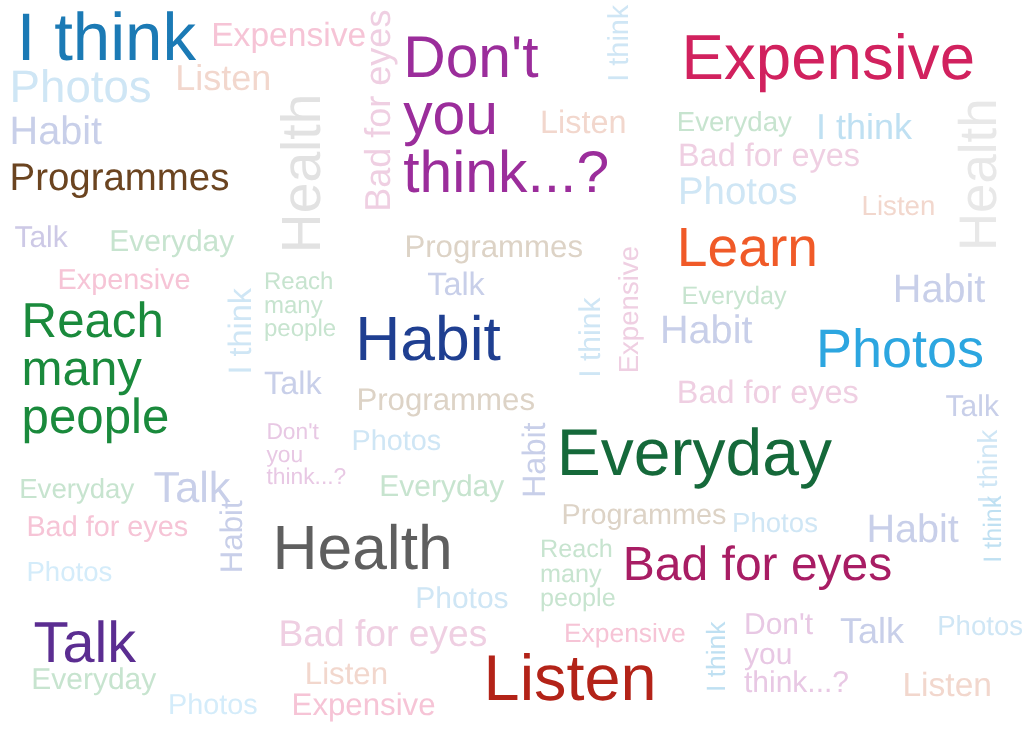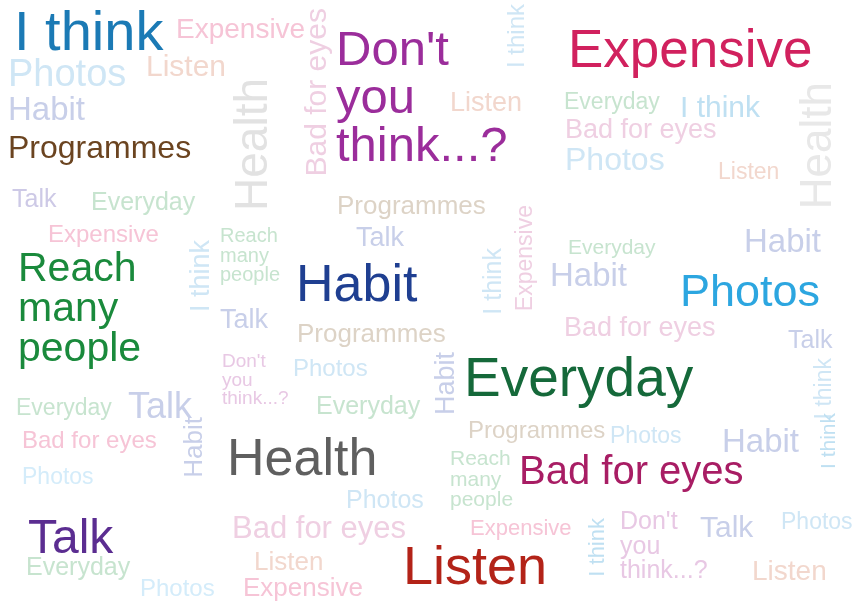--- a/index.html
+++ b/index.html
@@ -49,20 +49,21 @@
     <div class="w" style="left: 450px; top: 89px; font-size: 27px; color: rgb(242, 215, 205);">Listen</div>
     <div class="w" style="left: 564px; top: 90px; font-size: 23px; color: rgb(199, 228, 207);">Everyday</div>
     <div class="w" style="left: 680px; top: 92px; font-size: 30px; color: rgb(191, 224, 242);">I think</div>
     <div class="w" style="left: 565px; top: 116px; font-size: 27px; color: rgb(239, 207, 226);">Bad for eyes</div>
     <div class="w vert" style="left: 794px; top: 82px; font-size: 44px; color: rgb(232, 232, 232); transform: rotate(-90deg) translateX(-100%);">Health</div>
     <div class="w" style="left: 565px; top: 143px; font-size: 32px; color: rgb(207, 230, 245);">Photos</div>
     <div class="w" style="left: 718px; top: 160px; font-size: 23px; color: rgb(242, 215, 205);">Listen</div>
     <div class="w" style="left: 12px; top: 186px; font-size: 25px; color: rgb(205, 201, 230);">Talk</div>
     <div class="w" style="left: 91px; top: 189px; font-size: 25px; color: rgb(199, 228, 207);">Everyday</div>
     <div class="w" style="left: 337px; top: 192px; font-size: 26px; color: rgb(221, 211, 198);">Programmes</div>
+    <div class="w" style="left: 564px; top: 183px; font-size: 46px; color: rgb(240, 90, 40);">Learn</div>
     <div class="w" style="left: 48px; top: 222px; font-size: 24px; color: rgb(246, 196, 214);">Expensive</div>
     <div class="w multi" style="left: 220px; top: 226px; font-size: 20px; color: rgb(199, 228, 207);"><div>Reach</div><div>many</div><div>people</div></div>
     <div class="w" style="left: 356px; top: 224px; font-size: 27px; color: rgb(200, 207, 233);">Talk</div>
     <div class="w" style="left: 568px; top: 236px; font-size: 21px; color: rgb(199, 228, 207);">Everyday</div>
     <div class="w" style="left: 744px; top: 224px; font-size: 33px; color: rgb(200, 207, 233);">Habit</div>
     <div class="w multi" style="left: 18px; top: 247px; font-size: 41px; color: rgb(26, 138, 60);"><div>Reach</div><div>many</div><div>people</div></div>
     <div class="w vert" style="left: 187px; top: 240px; font-size: 27px; color: rgb(207, 230, 245); transform: rotate(-90deg) translateX(-100%);">I think</div>
     <div class="w" style="left: 296px; top: 257px; font-size: 52px; color: rgb(31, 63, 145);">Habit</div>
     <div class="w vert" style="left: 480px; top: 248px; font-size: 25px; color: rgb(207, 230, 245); transform: rotate(-90deg) translateX(-100%);">I think</div>
     <div class="w vert" style="left: 513px; top: 205px; font-size: 23px; color: rgb(239, 207, 226); transform: rotate(-90deg) translateX(-100%);">Expensive</div>

